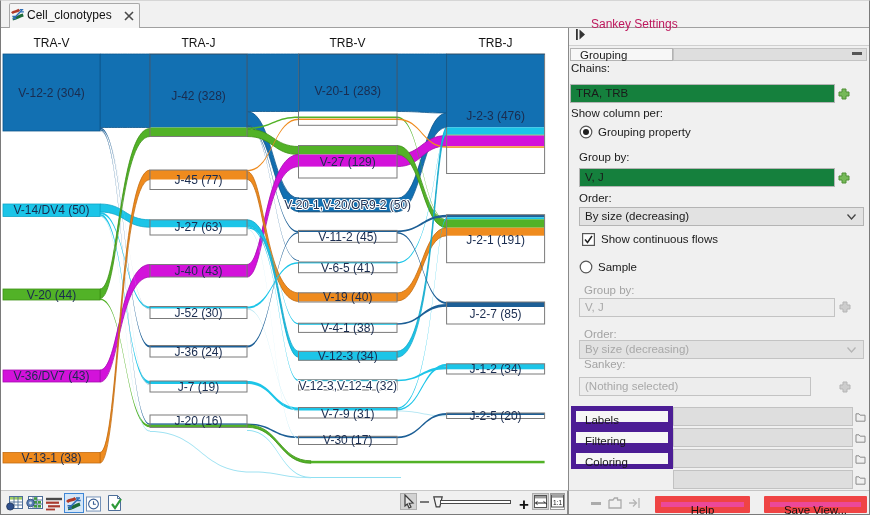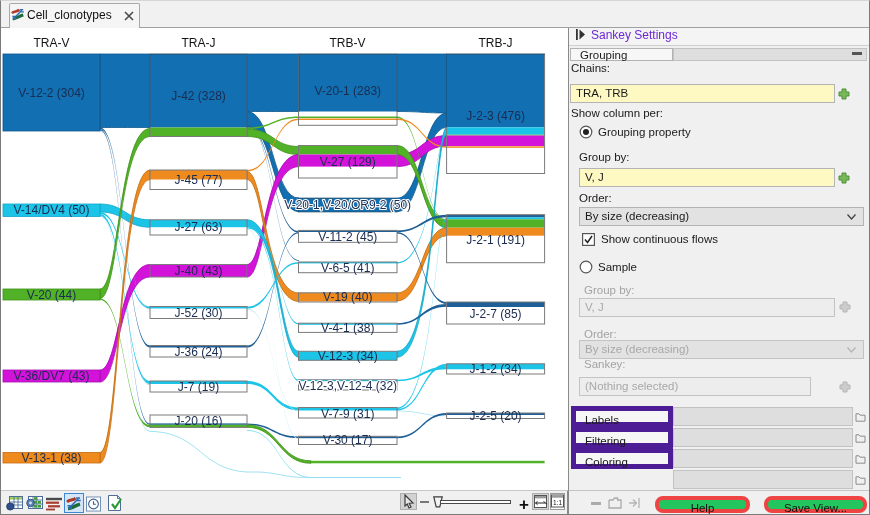--- a/index.html
+++ b/index.html
@@ -1,25 +1,25 @@
 <!DOCTYPE html>
 <html><head><meta charset="utf-8"><style>
 *{margin:0;padding:0;box-sizing:border-box}
 html,body{width:870px;height:515px;overflow:hidden}
 body{font-family:"Liberation Sans",sans-serif;background:#f0f0f0;position:relative;
  border-left:1px solid #7a7a7a;border-right:1px solid #7a7a7a;border-bottom:1px solid #7a7a7a;border-top:1px solid #d6d6d6}
 .abs{position:absolute}
 .lbl{font-size:11.5px;color:#1a1a1a}
 .glbl{font-size:11.5px;color:#a3a3a3}
-.field{position:absolute;background:#fef9c3;border:1px solid #b4b4b4;font-size:11.5px;color:#1a1a1a;
+.field{position:absolute;background:#15803d;border:1px solid #b4b4b4;font-size:11.5px;color:#1a1a1a;
  padding:2px 0 0 5px;height:19px}
 .gfield{position:absolute;background:#ededed;border:1px solid #c3c3c3;font-size:11.5px;color:#a8a8a8;
  padding:2px 0 0 5px;height:19px}
-.btn{position:absolute;background:#22c55e;border:4px solid #ef4444;
- border-radius:8px;font-size:11.5px;color:#111;text-align:center;padding-top:2px;height:17px}
+.btn{position:absolute;background:#ec4899;border:6px solid #ef4444;
+ border-radius:1px;font-size:11.5px;color:#111;text-align:center;padding-top:2px;height:17px}
 .sect{position:absolute;height:21px;width:301px}
 .sect .tabb{position:absolute;left:1px;top:0;width:102px;height:21px;background:#f6f6f6;border:5px solid #4c1d95;
  font-size:11.5px;color:#1a1a1a;padding:3px 0 0 9px}
 .sect .restg{position:absolute;left:103px;top:1px;width:180px;height:19px;background:#dedede;border:1px solid #c2c2c2}
 </style></head><body>
 
 <div class="abs" style="left:0;top:0;width:868px;height:27px;background:#f1f1f1;border-bottom:1px solid #a0a0a0"></div>
 <div class="abs" style="left:8px;top:2px;width:131px;height:26px;background:#f5f5f5;border:1px solid #a8a8a8;border-bottom:none;border-radius:2px 2px 0 0"></div>
 <div class="abs" style="left:10px;top:6px"><svg width="14" height="14" viewBox="0 0 16 16">
       <path d="M1,7 C4,4.2 6.5,6 9.5,3.2" stroke="#b03a28" stroke-width="3" fill="none"></path>
@@ -221,21 +221,21 @@
 <text x="197.5" y="42" font-size="12" fill="#141414" text-anchor="middle" dominant-baseline="central" font-weight="normal">TRA-J</text>
 <text x="346.5" y="42" font-size="12" fill="#141414" text-anchor="middle" dominant-baseline="central" font-weight="normal">TRB-V</text>
 <text x="494.5" y="42" font-size="12" fill="#141414" text-anchor="middle" dominant-baseline="central" font-weight="normal">TRB-J</text>
 </svg>
 <div class="abs" style="left:568px;top:27px;width:302px;height:462px;background:#f0f0f0"></div>
 <div class="abs" style="left:568px;top:27px;width:302px;height:18px;background:#f4f4f4;border-bottom:1px solid #cfcfcf"></div>
 <svg class="abs" style="left:575px;top:28px" width="10" height="11" viewBox="0 0 10 11">
     <rect x="0" y="0" width="1.8" height="11" fill="#333"></rect>
     <path d="M3.5,0.5 L9,5.5 L3.5,10.5 Z" fill="#333"></path>
   </svg>
-<div class="abs" style="left:590px;top:27px;font-size:12px;color:#6d28d9">Sankey Settings</div>
+<div class="abs" style="left:590px;top:16px;font-size:12px;color:#be185d">Sankey Settings</div>
 <div class="abs" style="left:569px;top:47px;width:103px;height:13px;background:#f7f7f7;border:1px solid #b3b3b3;font-size:11.5px;color:#1a1a1a;padding:0 0 0 9px;line-height:13px">Grouping</div>
 <div class="abs" style="left:672px;top:47px;width:194px;height:13px;background:#dedede;border:1px solid #c2c2c2"></div>
 <div class="abs" style="left:851px;top:51px;width:10px;height:3px;background:#555"></div>
 <div class="abs lbl" style="left:570px;top:61px">Chains:</div>
 <div class="field" style="left:569px;top:83px;width:265px">TRA, TRB</div>
 <svg class="abs" style="left:837px;top:87px" width="12" height="12" viewBox="0 0 12 12">
     <path d="M4,1 h4 v3 h3 v4 h-3 v3 h-4 v-3 h-3 v-4 h3 Z" fill="#76b958" stroke="#4e8f35" stroke-width="1"></path>
   </svg>
 <div class="abs lbl" style="left:570px;top:106px">Show column per:</div>
 <svg class="abs" style="left:578px;top:124px" width="14" height="14" viewBox="0 0 14 14">

